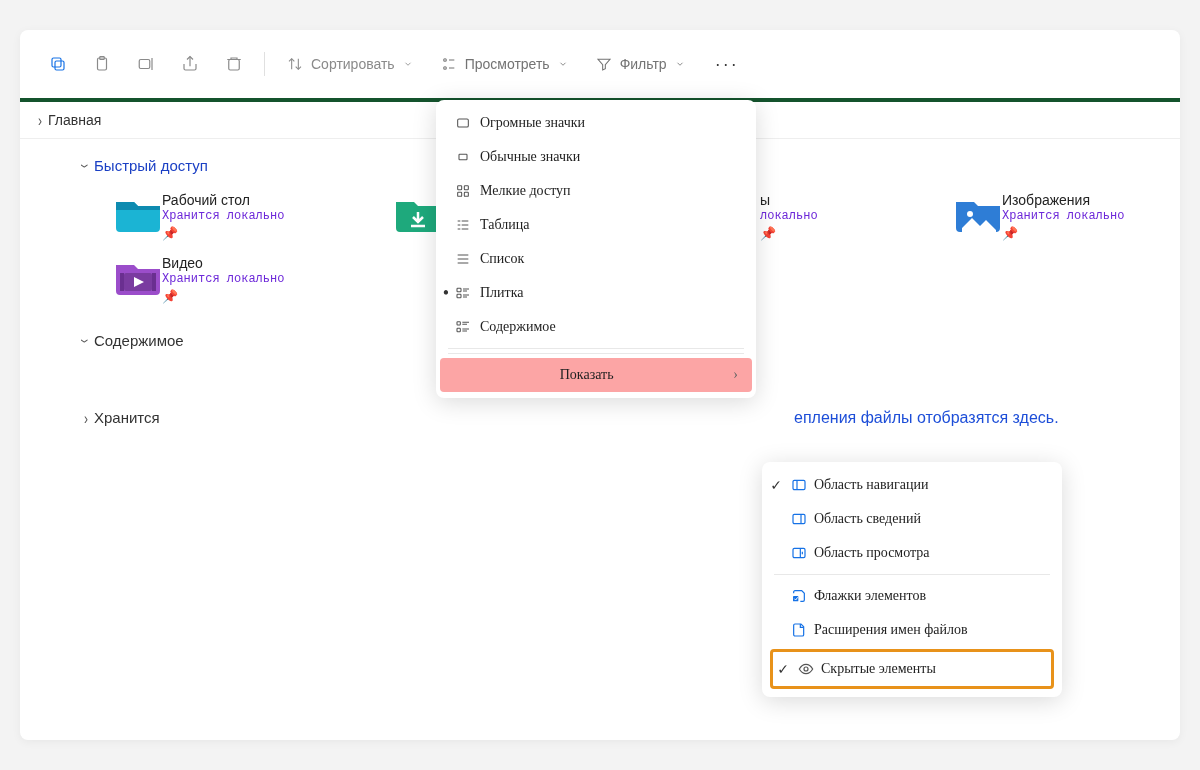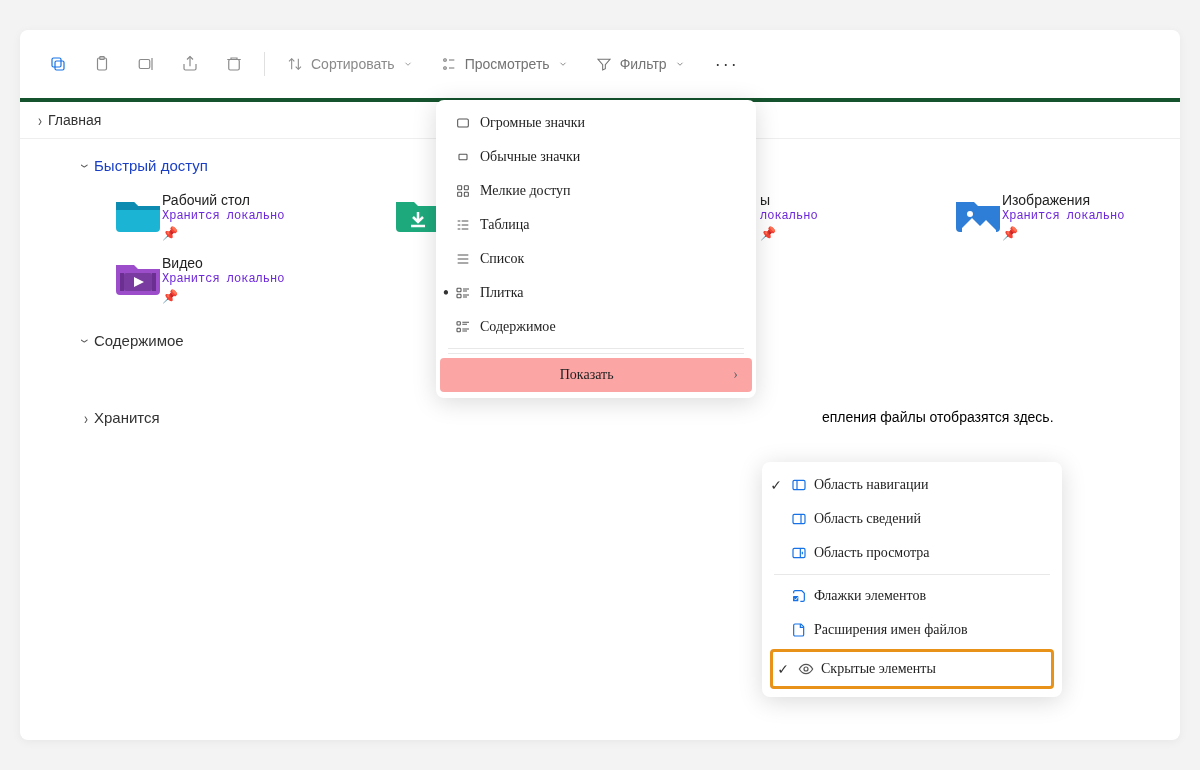--- a/index.html
+++ b/index.html
@@ -121,23 +121,23 @@
   height: 42px;
   flex-shrink: 0;
 }
 .item-text { display: flex; flex-direction: column; gap: 1px; }
 .item-name { font-size: 14px; color: #222; }
 .item-sub { font-size: 12px; color: #6d28d9; font-family: Liberation Mono, monospace; }
 .pin { font-size: 13px; color: #9a9a9a; margin-top: 2px; }
 .hint-text {
   position: absolute;
   top: 270px;
-  left: 770px;
-  font-size: 14px;
-  color: #000000;
+  left: 742px;
+  font-size: 16px;
+  color: #1d4ed8;
 }
 
 
 .menu {
   position: absolute;
   background: #fff;
   border-radius: 8px;
   box-shadow: 0 4px 24px rgba(0,0,0,0.15);
   padding: 6px 4px;
   font-size: 14px;

